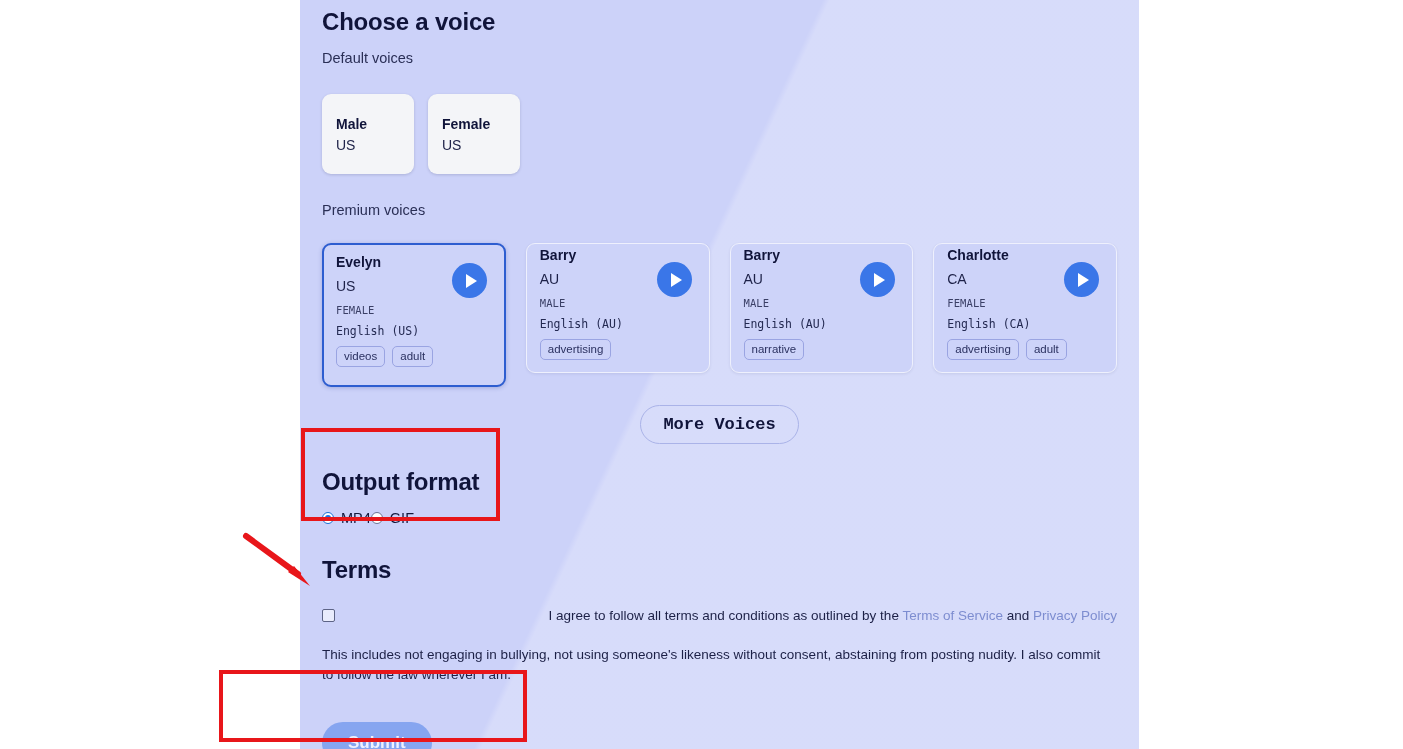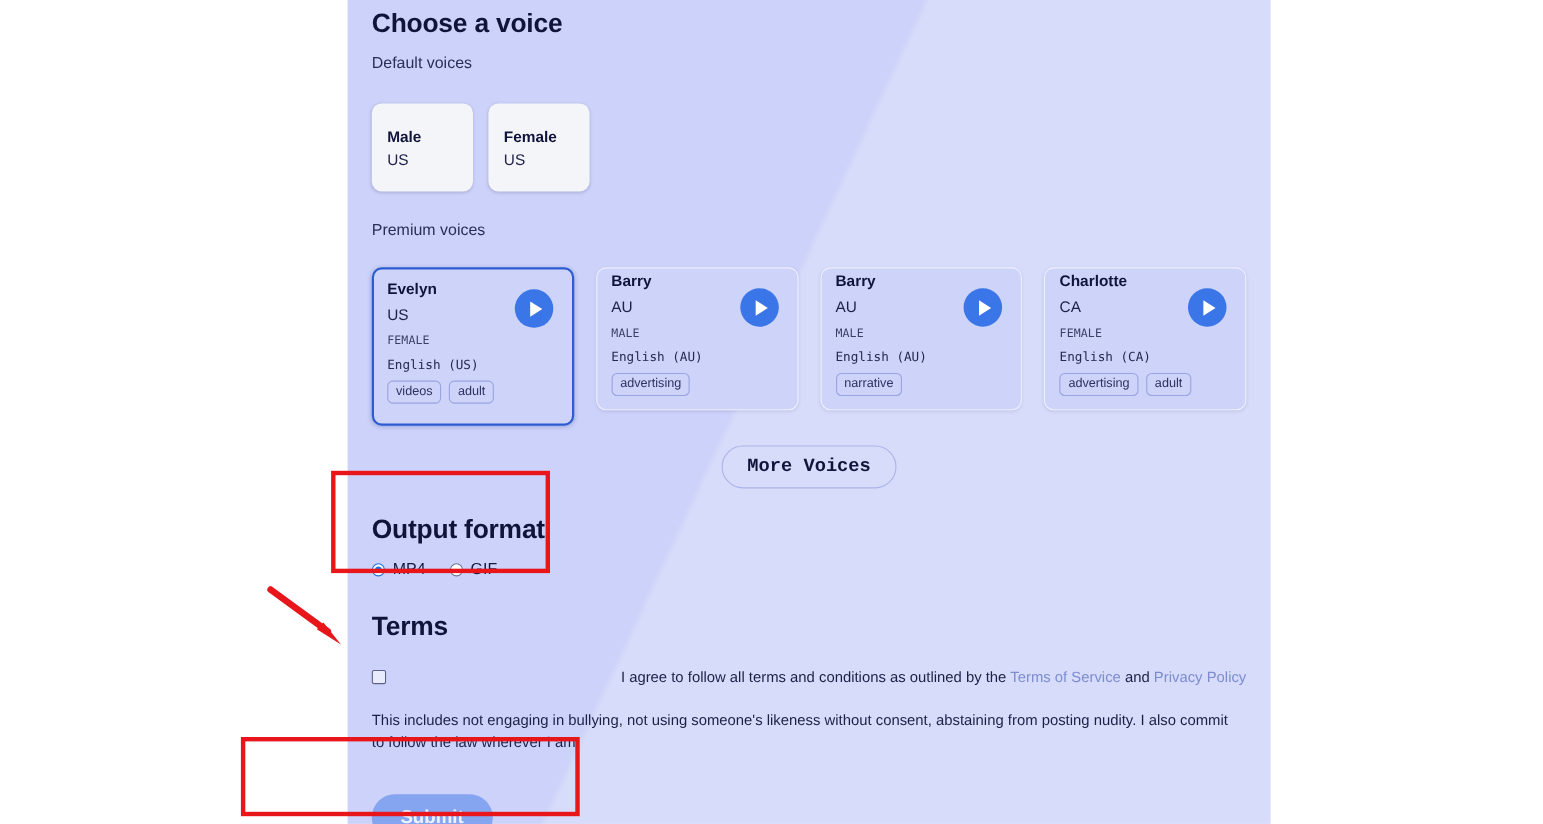--- a/index.html
+++ b/index.html
@@ -15,21 +15,21 @@
     position: relative;
     width: 1403px;
     height: 749px;
     overflow: hidden;
     background: #ffffff;
   }
 
   
   #panel {
     position: absolute;
-    left: 316px;
+    left: 300px;
     top: 0;
     width: 839px;
     height: 749px;
     background: #ccd2f9;
     overflow: hidden;
   }
   
   #panel .streak {
     position: absolute;
     left: 0; top: 0; right: 0; bottom: 0;
@@ -188,21 +188,20 @@
     font-weight: bold;
     font-family: Liberation Mono, monospace;
     padding: 9px 22px;
     cursor: pointer;
   }
 
   
   .radio-row {
     display: flex;
     align-items: flex-start;
-    gap: 22px;
   }
   .radio-opt {
     display: flex;
     align-items: center;
     gap: 7px;
     cursor: pointer;
   }
   .radio-dot {
     width: 12px;
     height: 12px;

